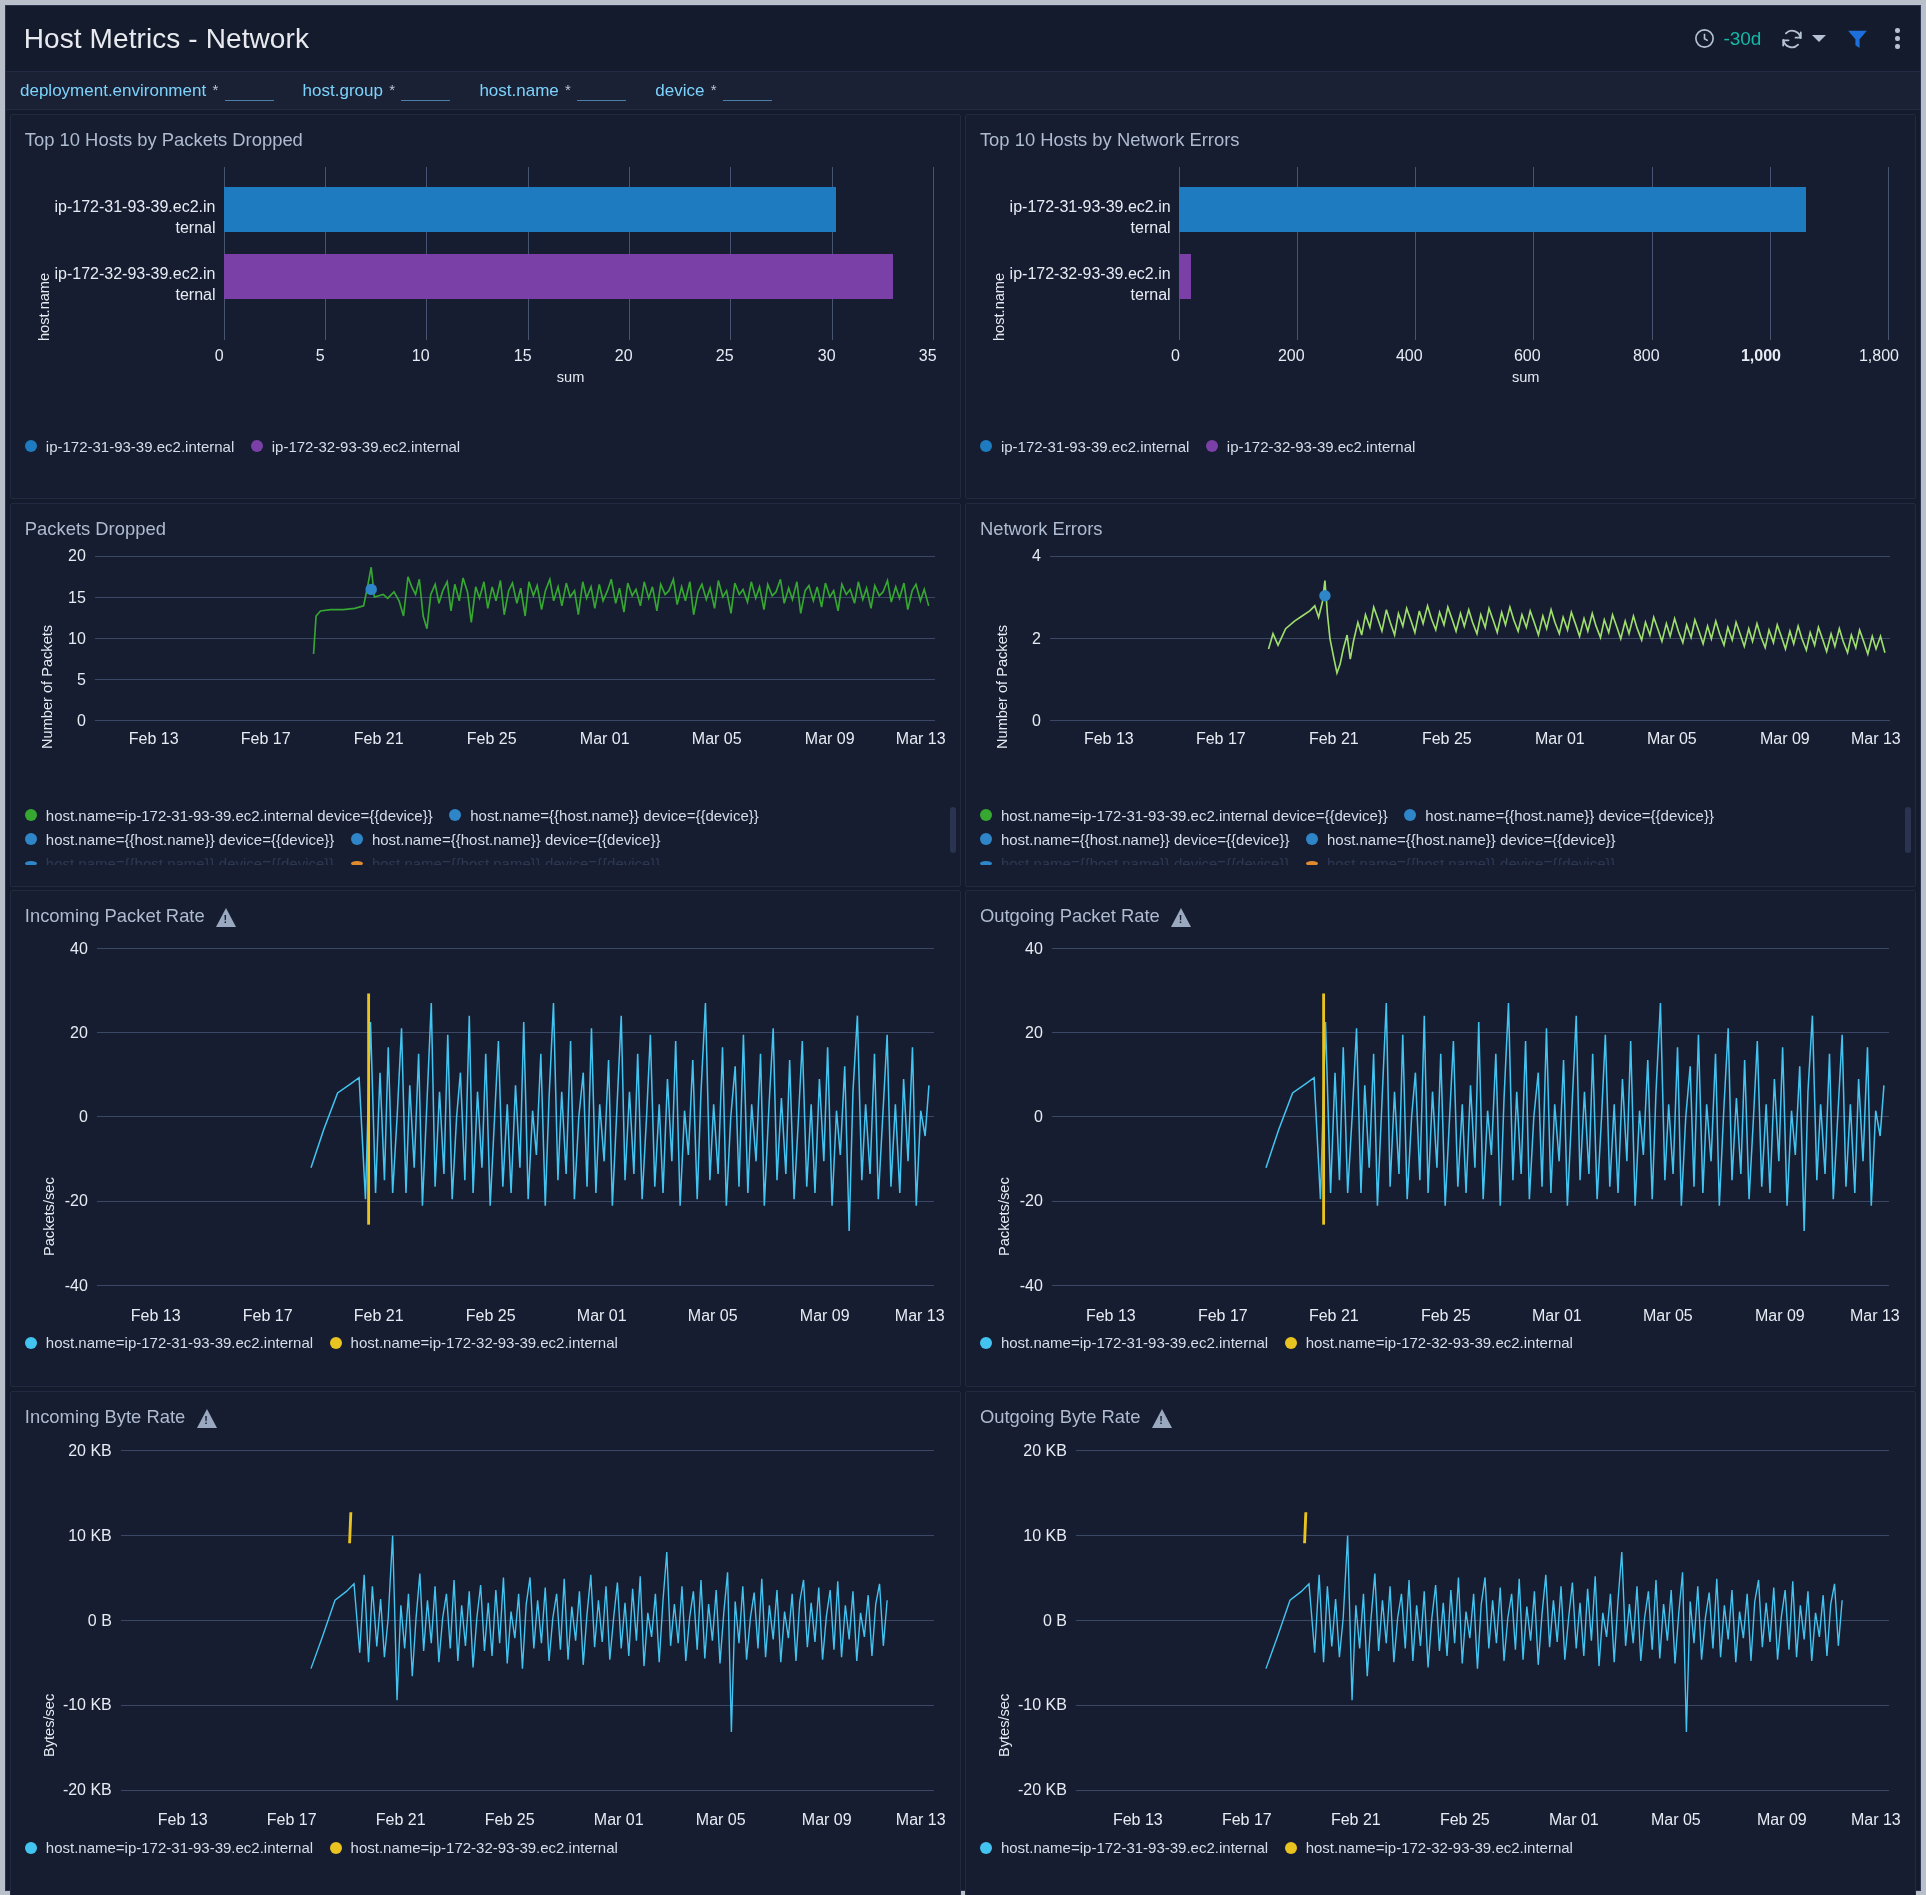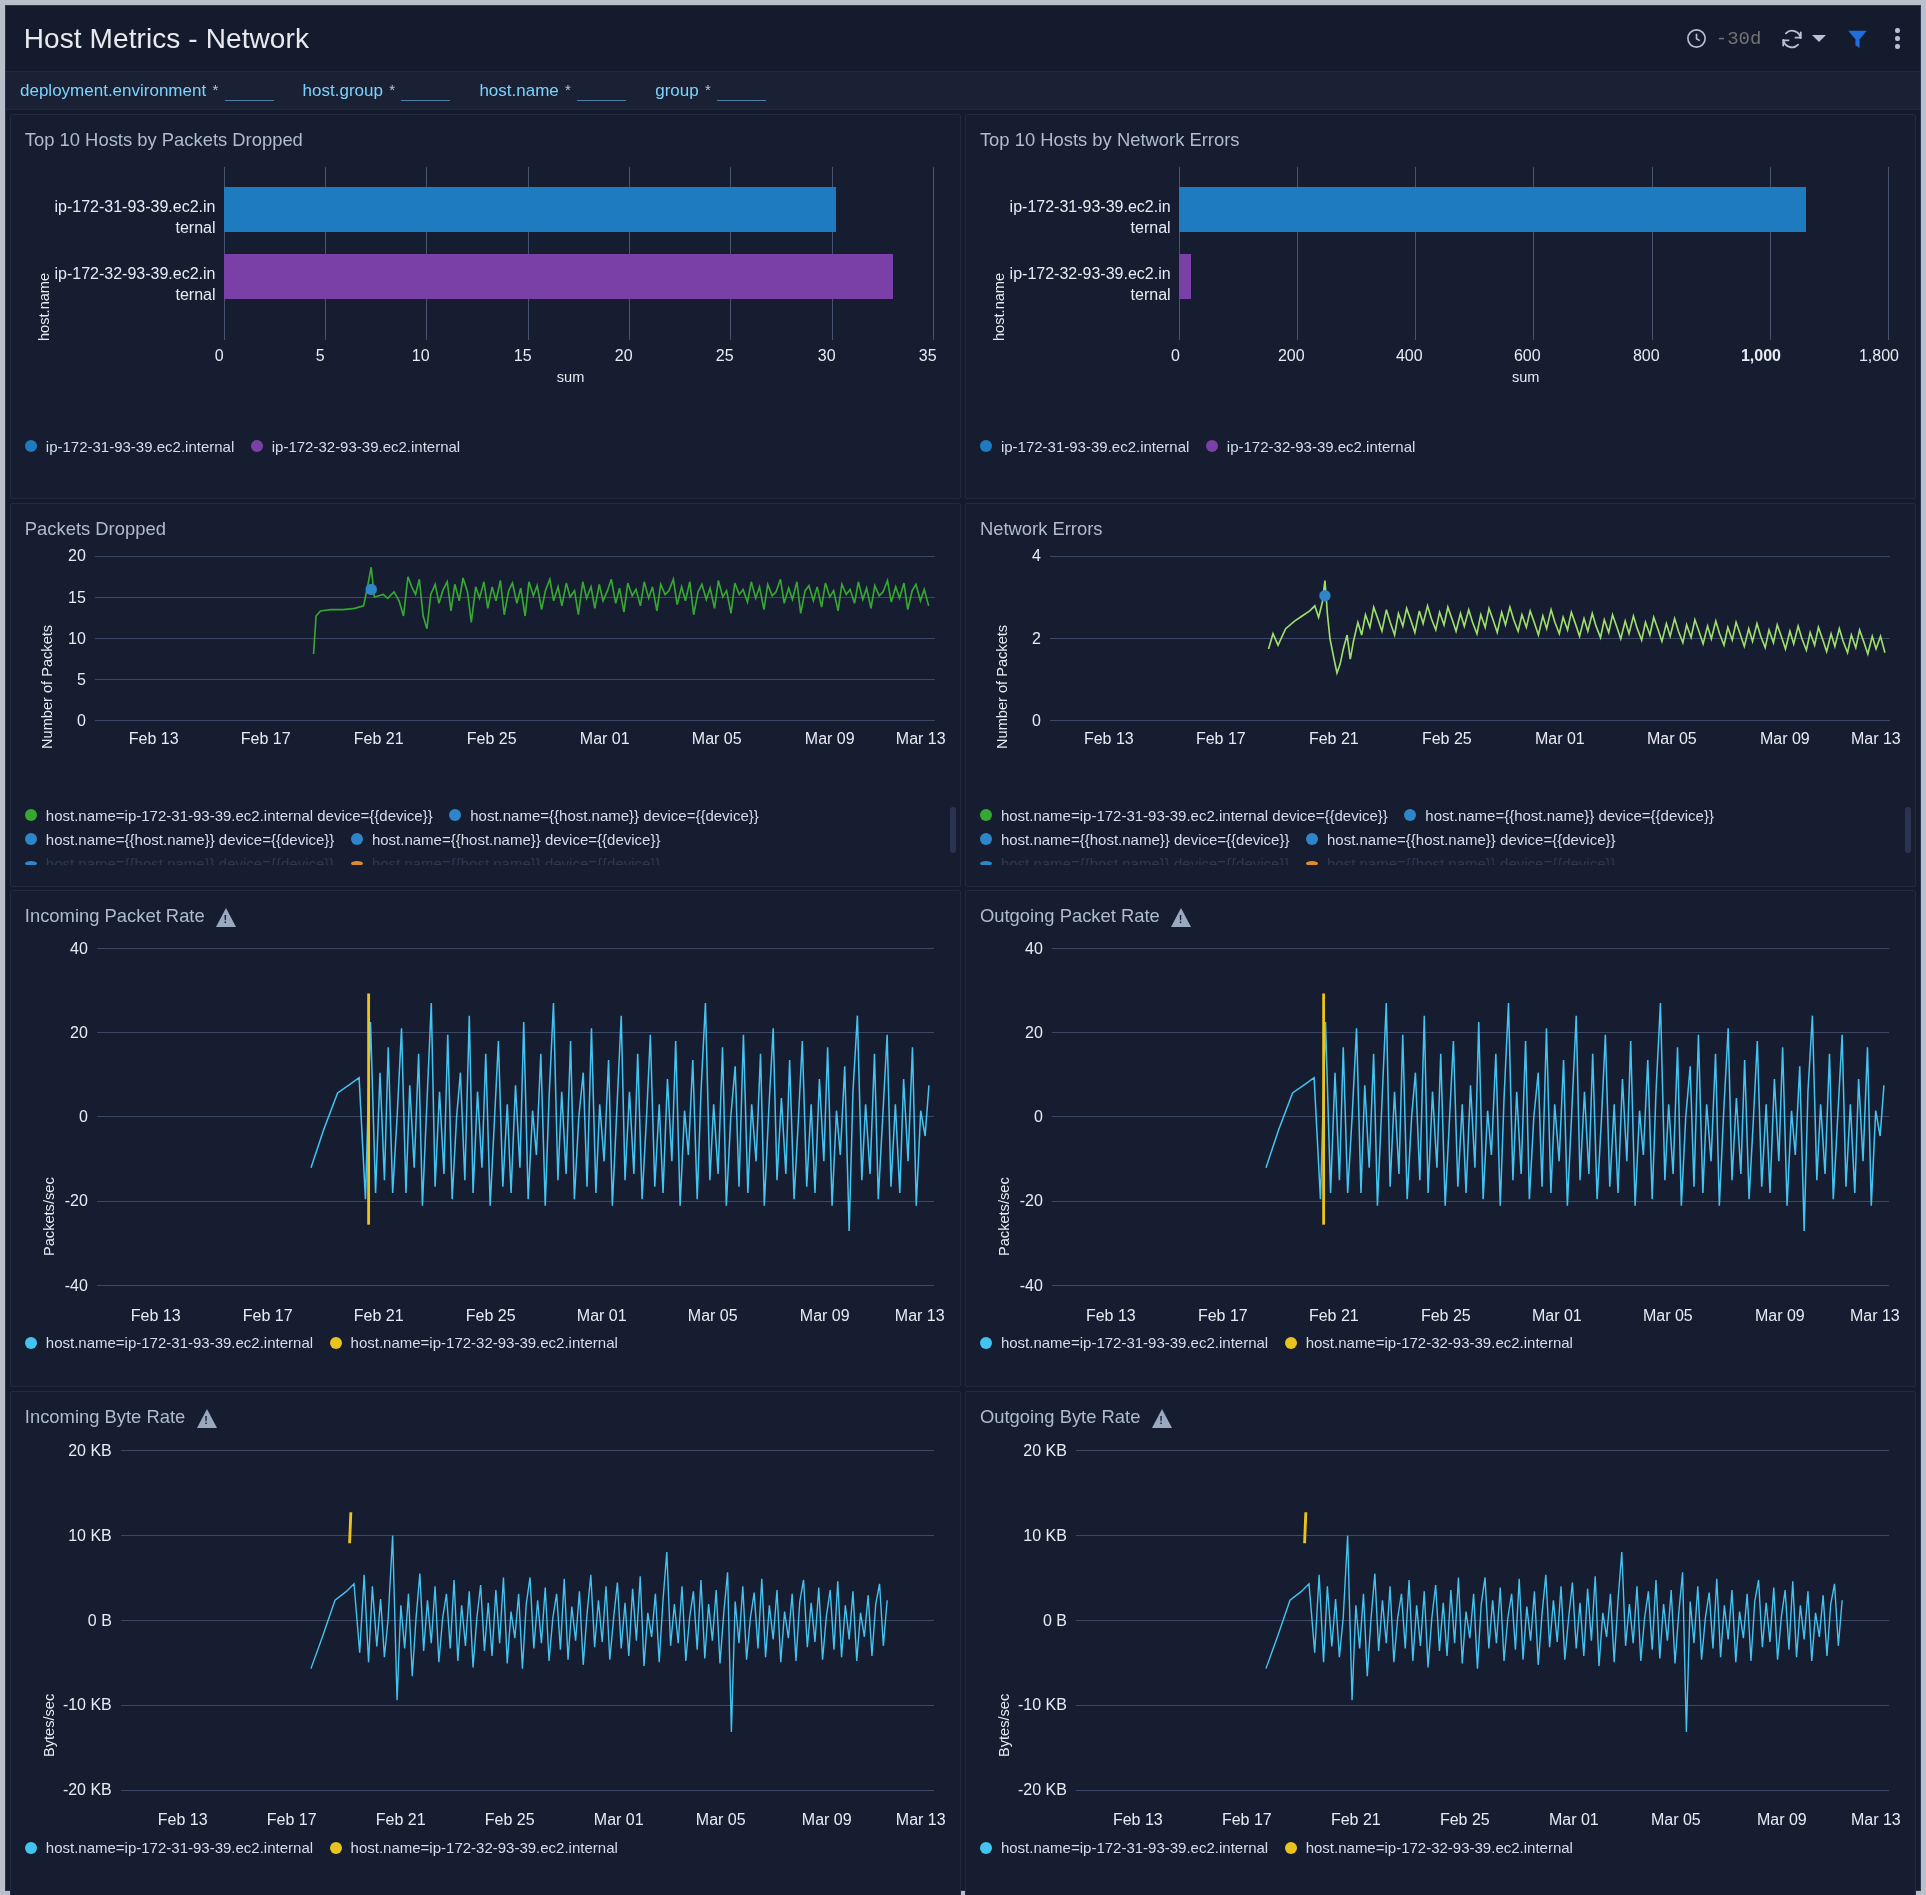--- a/index.html
+++ b/index.html
@@ -24,21 +24,21 @@
   .dash-title {
     margin-left: 17.7px;
     font-size: 28px; font-weight: 400; color: #e8eaf0;
     letter-spacing: 0.1px;
   }
   .header-actions {
     position: absolute; right: 14px; top: 0; height: 65px;
     display: flex; align-items: center; gap: 19px;
   }
   .hact { display: flex; align-items: center; gap: 7.6px; cursor: pointer; }
-  .time-label { font-size: 19px; color: #737373; font-family: Liberation Mono, monospace; }
+  .time-label { font-size: 19px; color: #14b8a6; }
   .ic { display: inline-flex; align-items: center; justify-content: center; }
   .chev { width: 0; height: 0; border-left: 7px solid transparent; border-right: 7px solid transparent; border-top: 7.6px solid #b6c2d4; }
   .kebab { display: flex; flex-direction: column; gap: 3.8px; padding: 2.5px 6.3px; cursor: pointer; }
   .kebab i { width: 4.4px; height: 4.4px; border-radius: 50%; background: #b6c2d4; display: block; }
 
   
   .filterbar {
     height: 39px; background: #1a2135;
     border-top: 0.6px solid #222b42; border-bottom: 0.6px solid #222b42;
     display: flex; align-items: center; padding-left: 14px;
@@ -148,21 +148,21 @@
       <span class="fname">host.group</span>
       <span class="fstar">*</span>
       <span class="fval"></span>
     </div>
     <div class="filter">
       <span class="fname">host.name</span>
       <span class="fstar">*</span>
       <span class="fval"></span>
     </div>
     <div class="filter">
-      <span class="fname">group</span>
+      <span class="fname">device</span>
       <span class="fstar">*</span>
       <span class="fval"></span>
     </div>
   </div>
 
   <div class="grid">
 
     <div class="row" style="height:385px">
 
       <div class="panel">

